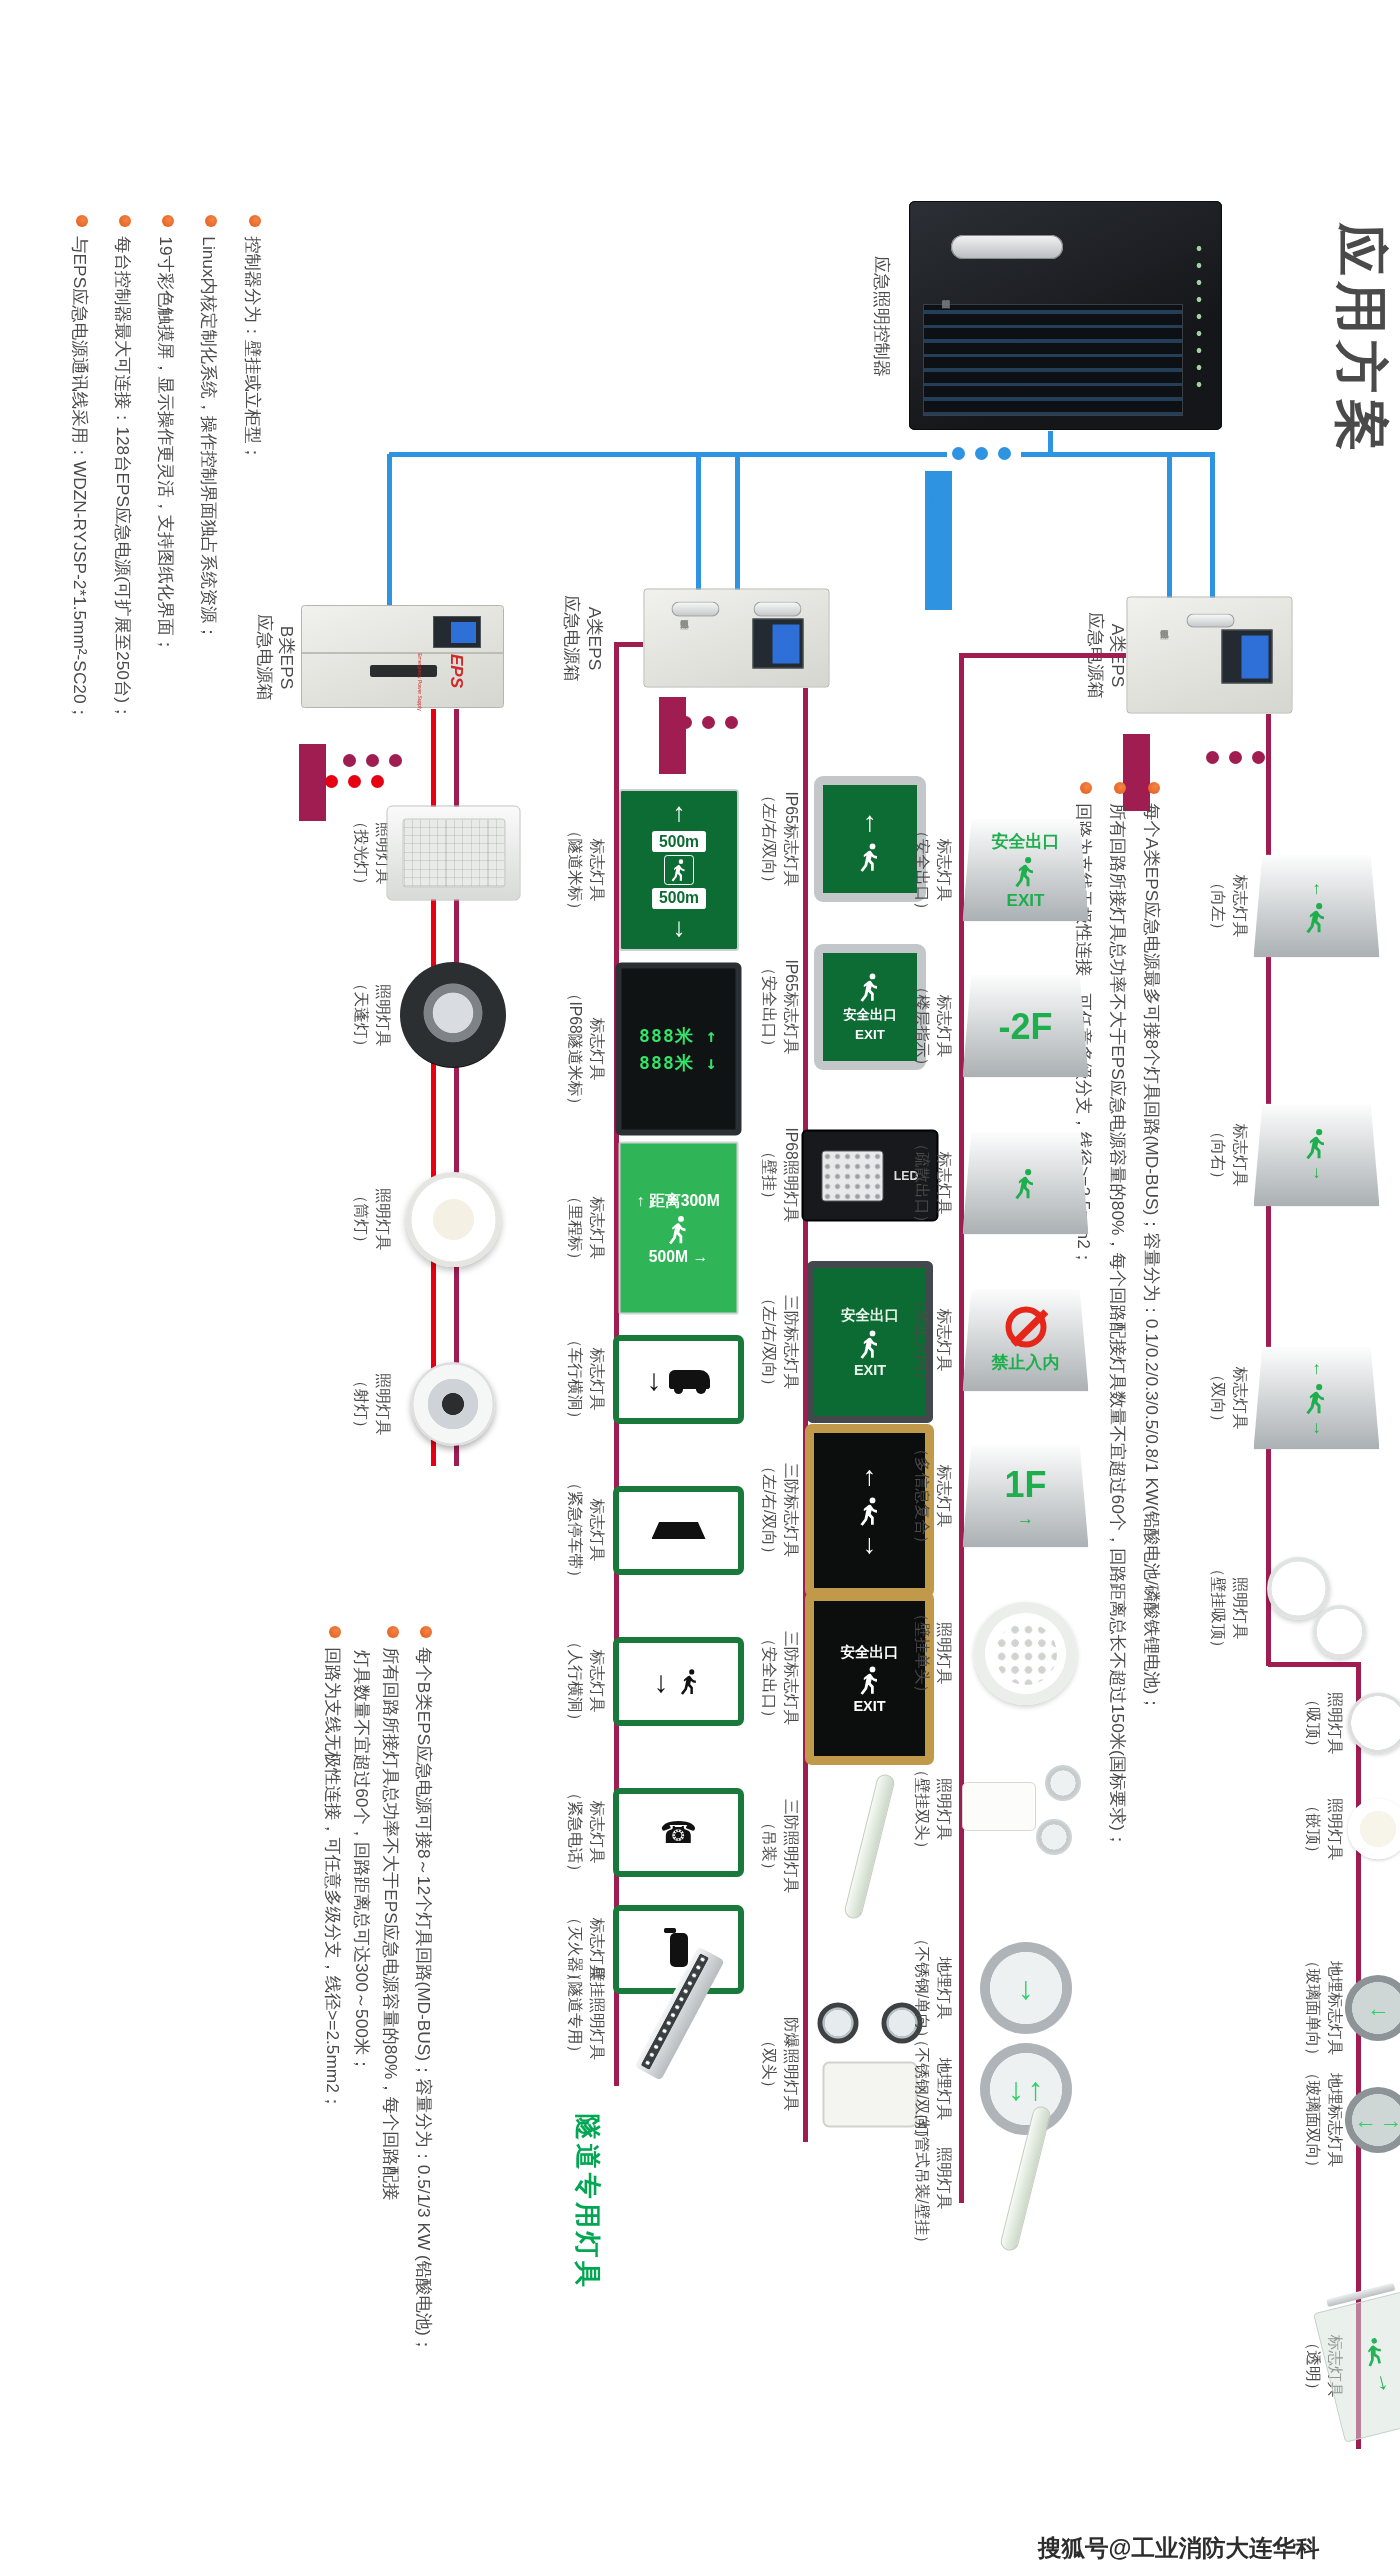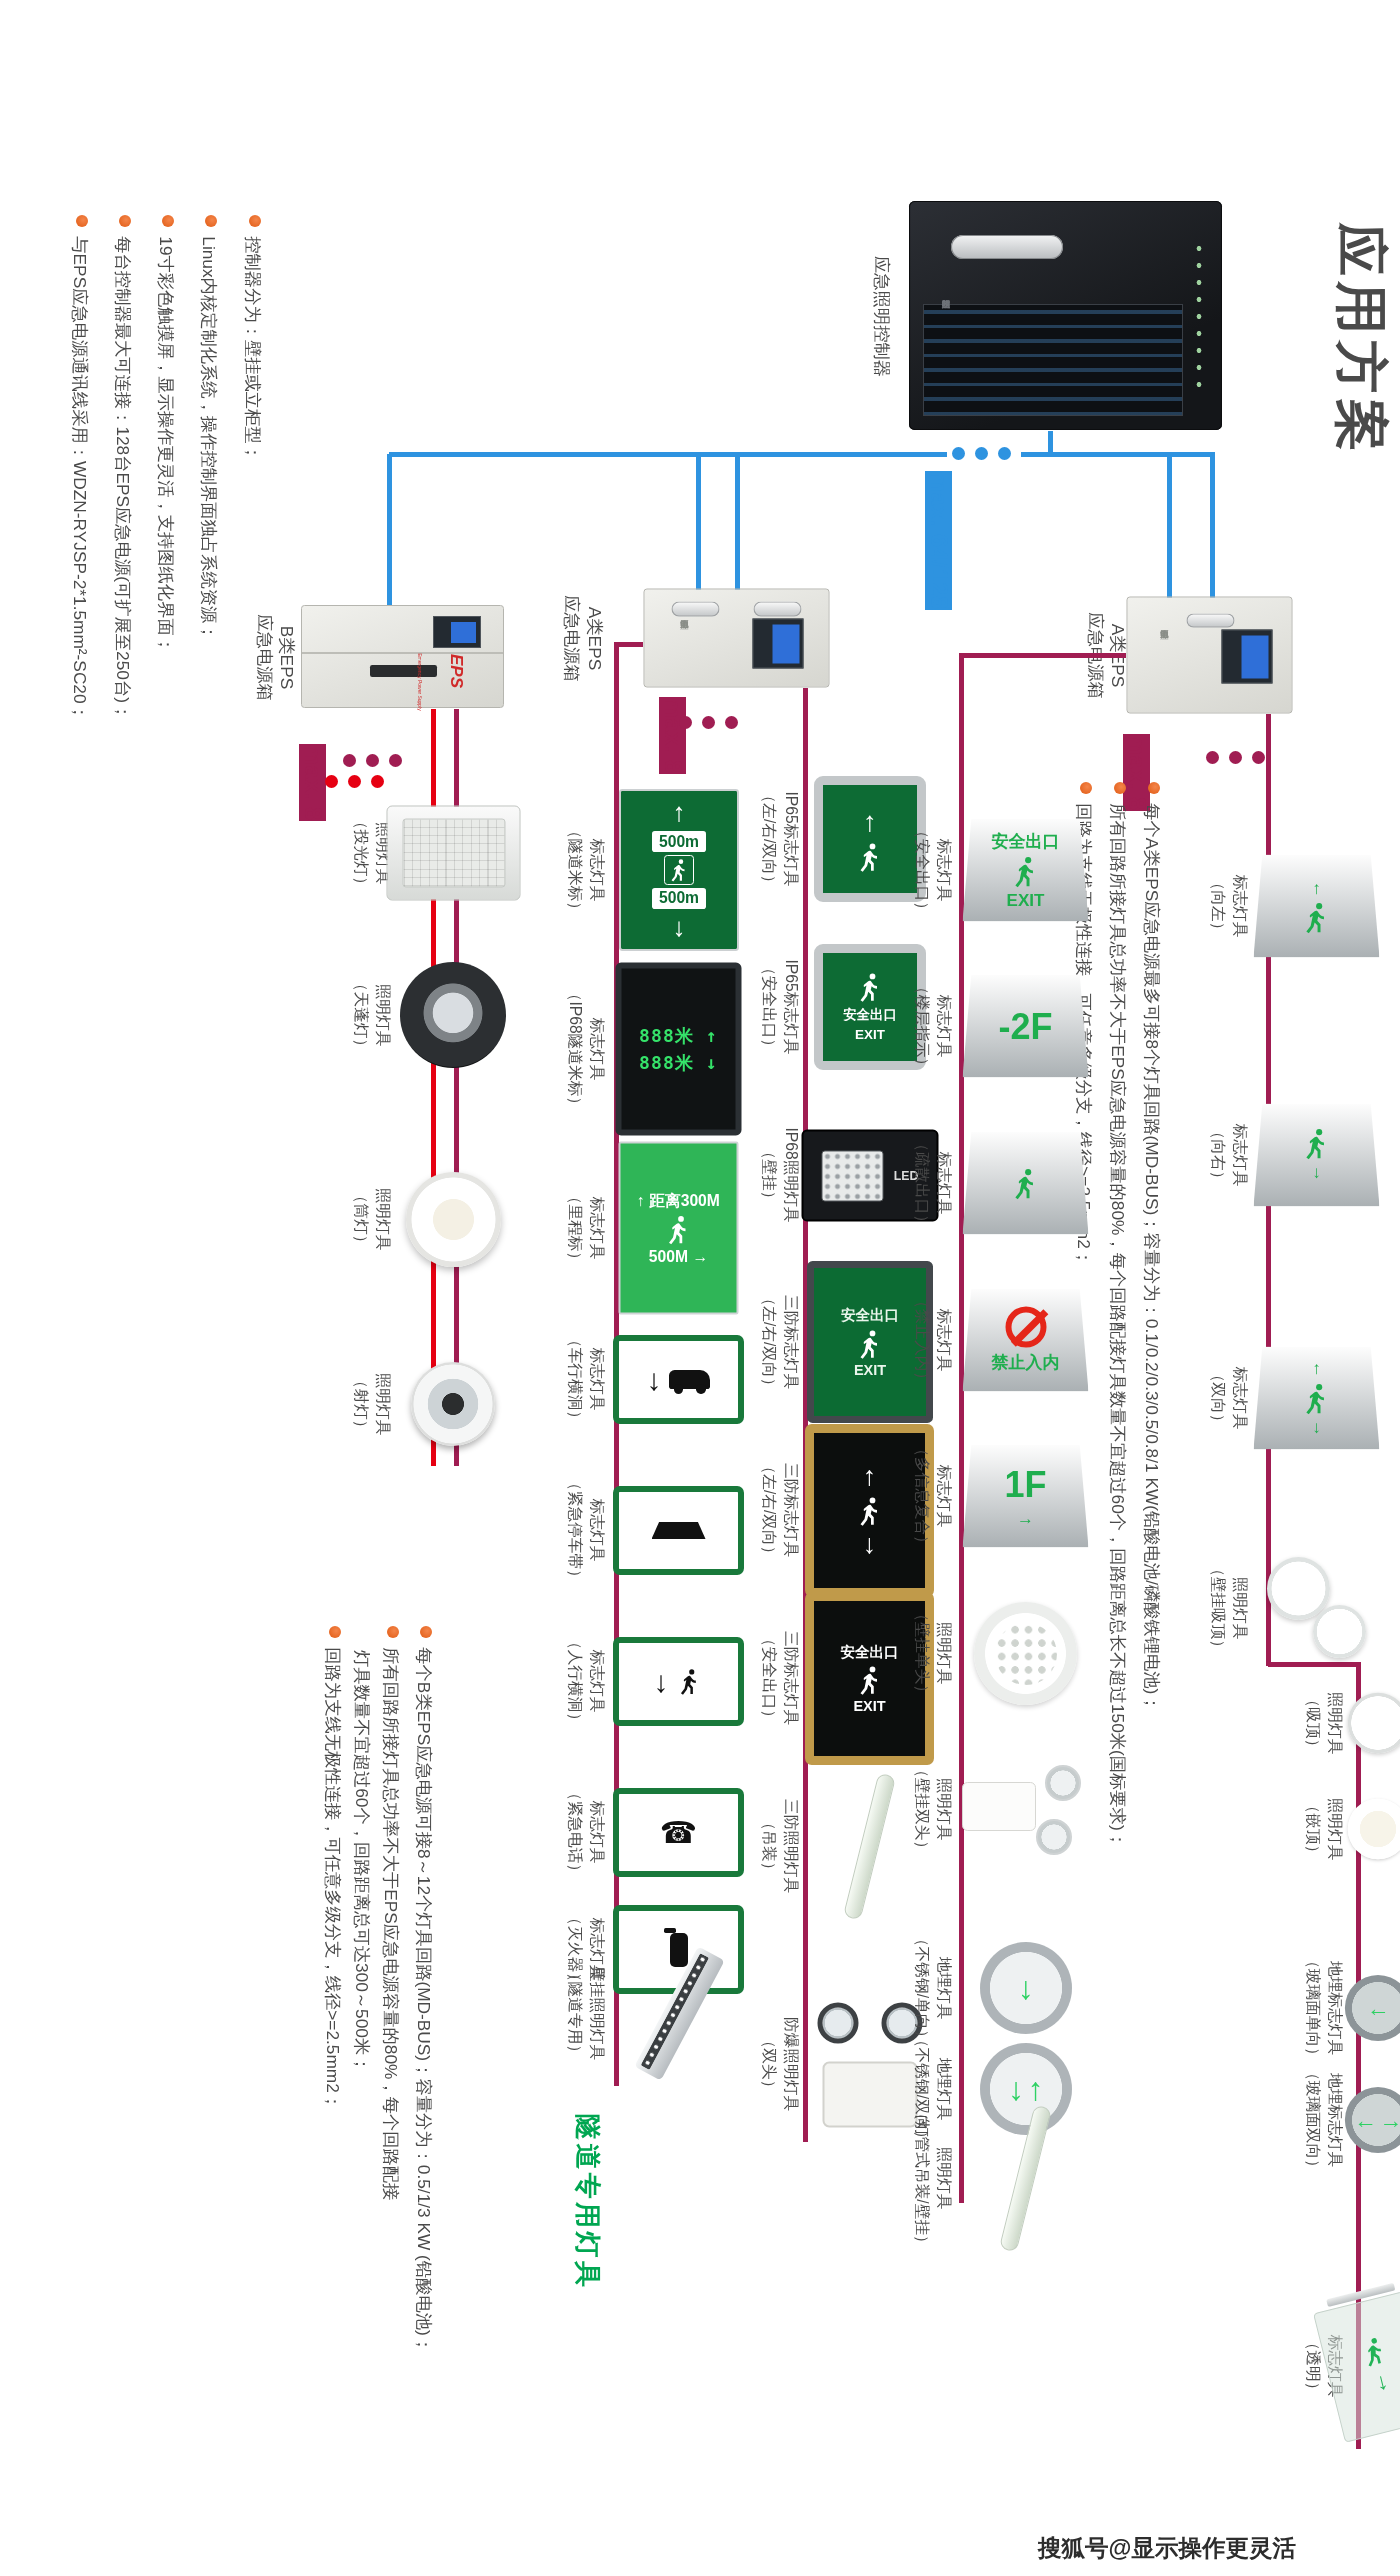--- a/index.html
+++ b/index.html
@@ -719,15 +719,15 @@
               </svg>
               <span class="g">↓</span>
             </div>
           </div>
           <div class="lbl">标志灯具</div>
           <div class="lbl">（透明）</div>
         </div>
       </div>
   </div>
 
-  <div id="wm">搜狐号@显示操作更灵活</div>
+  <div id="wm">搜狐号@工业消防大连华科</div>
 </div>
 
 
 </body></html>

